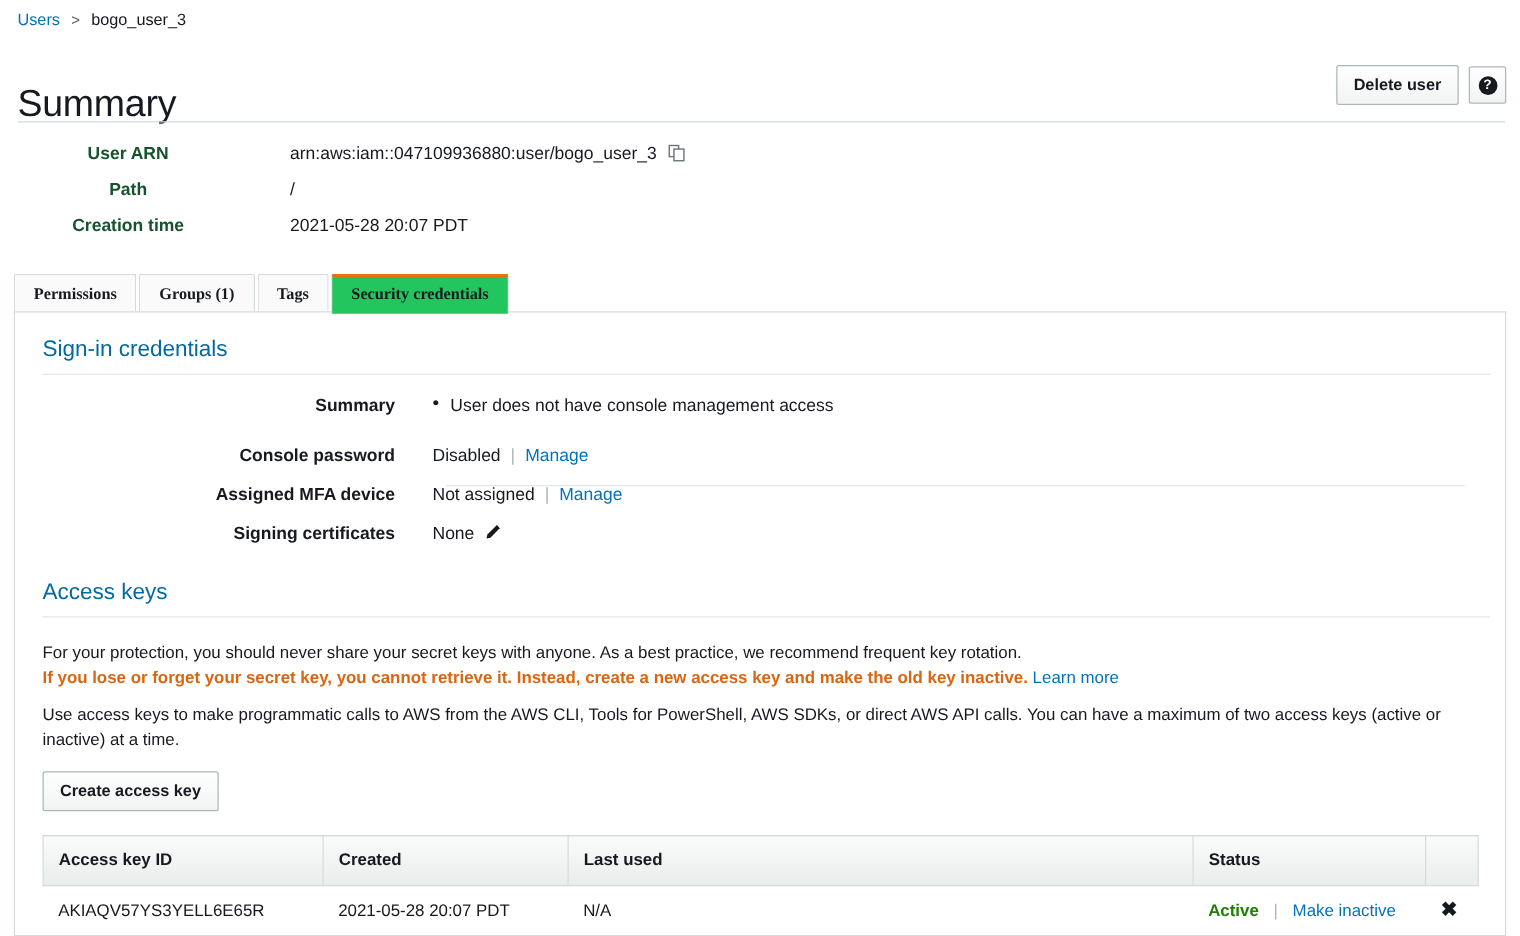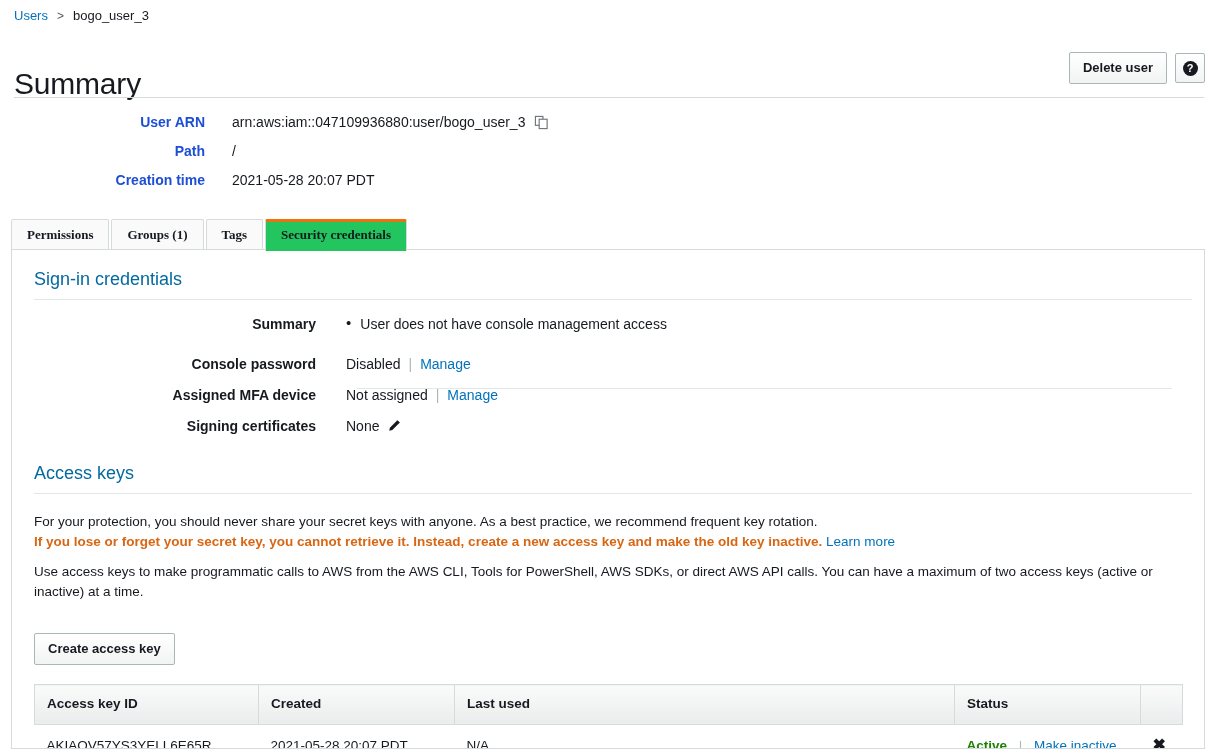--- a/index.html
+++ b/index.html
@@ -63,22 +63,22 @@
   }
 
   
   .summary-fields { position: absolute; left: 0; top: 112px; width: 1216px; }
   .field-row {
     display: flex; align-items: flex-start;
     margin-bottom: 9px;
     font-size: 14px; line-height: 20px;
   }
   .field-label {
-    width: 205px; text-align: right;
-    font-weight: bold; color: #1d4ed8;
+    width: 205px; text-align: center;
+    font-weight: bold; color: #14532d;
     padding-right: 0;
   }
   .field-value {
     margin-left: 27px; color: #16191f;
     display: flex; align-items: center; gap: 9px;
   }
   .copy-icon { cursor: pointer; display: inline-flex; opacity: .85; }
 
   
   .tabs {
@@ -146,21 +146,21 @@
   .pencil { margin-left: 8px; cursor: pointer; display: inline-flex; }
 
   
   .ak-wrap { padding: 0 12px 0 22px; }
   .ak-para {
     font-size: 13.5px; line-height: 20px; color: #16191f;
     margin: 10px 0 0 0; max-width: 1160px;
   }
   .ak-para2 { margin-top: 18px; }
   .ak-warn { color: #d86613; font-weight: bold; }
-  .create-btn-wrap { margin-top: 31px; }
+  .create-btn-wrap { margin-top: 15px; }
 
   
   .ak-table {
     margin-top: 19px;
     width: 1148px;
     border-collapse: collapse;
     font-size: 13.5px;
     table-layout: fixed;
   }
   .ak-table thead th {

